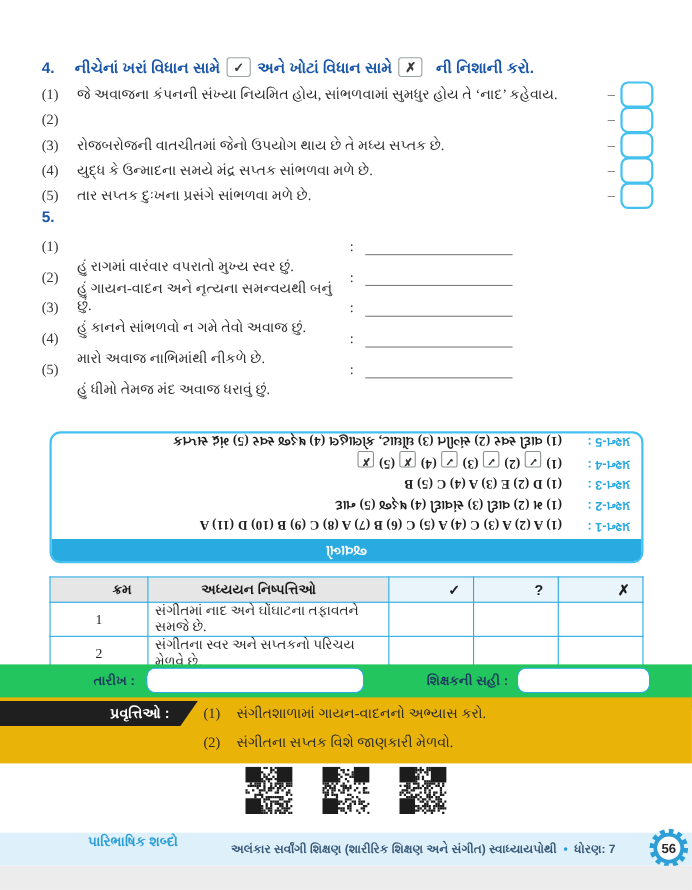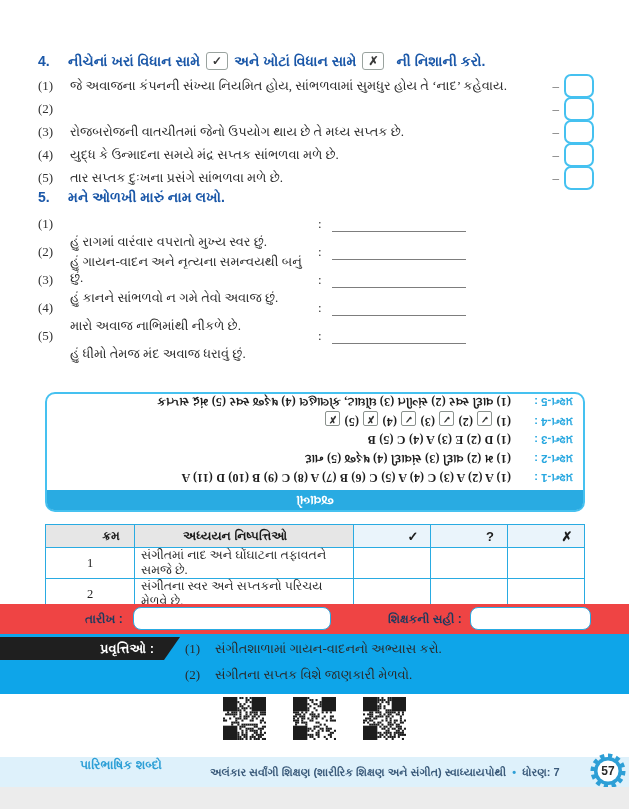--- a/index.html
+++ b/index.html
@@ -50,28 +50,28 @@
             font-size:12.5px;}
   .outcomes td,.outcomes th{border:1.6px solid #29abe2;padding:0 6px;height:19px;}
   .outcomes th{font-family:"Liberation Sans", sans-serif;font-weight:bold;color:#1c1c1c;
                background:#e6e6e6;height:22px;text-align:left;padding-left:48px;}
   .outcomes th.sym{background:#eaf4fb;text-align:center;width:22px;font-size:13px;}
   .outcomes td.num{text-align:center;width:34px;color:#222;}
   .outcomes td.tick{width:22px;background:#fff;}
   .outcomes th.serial{width:34px;text-align:center;}
 
   
-  .sigstrip{position:absolute;left:0;top:604px;width:629px;height:42px;background:#ef4444;}
+  .sigstrip{position:absolute;left:0;top:604px;width:629px;height:42px;background:#22c55e;}
   .siglabel{position:absolute;font-family:"Liberation Sans", sans-serif;font-weight:bold;
             font-size:12px;color:#1c3a5e;top:8px;}
   .sigbox{position:absolute;top:3px;height:23px;background:#fff;border:1.6px solid #29abe2;
           border-radius:8px;box-sizing:border-box;}
 
   
-  .activities{position:absolute;left:0;top:634px;width:629px;height:60px;background:#0ea5e9;}
+  .activities{position:absolute;left:0;top:634px;width:629px;height:60px;background:#eab308;}
   .act-banner{position:absolute;left:0;top:3px;width:180px;height:23px;background:#1f1f1f;
               clip-path:polygon(0 0,100% 0,calc(100% - 16px) 100%,0 100%);
               display:flex;align-items:center;justify-content:flex-end;padding-right:26px;
               box-sizing:border-box;color:#fff;font-family:"Liberation Sans", sans-serif;
               font-weight:bold;font-size:13px;}
   .act-item{position:absolute;left:185px;display:flex;font-size:13px;height:23px;align-items:center;}
   .act-item .inum{width:30px;}
 
   
   .qrrow{position:absolute;left:0;top:697px;width:629px;display:flex;justify-content:center;gap:27px;}
@@ -132,21 +132,20 @@
       <span class="inum">(5)</span>
       <span class="itext">તાર સપ્તક દુઃખના પ્રસંગે સાંભળવા મળે છે.</span>
       <span class="dash">–</span>
       <span class="chkbox"></span>
     </div>
   </div>
 
   <div class="q5">
     <div class="q-title">
       <span class="qnum">5.</span>
-      <span>મને ઓળખી મારું નામ લખો.</span>
     </div>
 
     <div class="q5-item">
       <span class="inum">(1)</span>
       <span class="itext">હું રાગમાં વારંવાર વપરાતો મુખ્ય સ્વર છું.</span>
       <span class="colon">:</span>
       <span class="writeline"></span>
     </div>
     <div class="q5-item">
       <span class="inum">(2)</span>
@@ -709,17 +708,17 @@
       <span class="bullet">•</span>
       <span>ધોરણ: 7</span>
     </span>
   </div>
   <div class="badge">
     <svg width="36" height="36" viewBox="0 0 36 36">
       <circle cx="18" cy="18" r="15" fill="none" stroke="#2d9fd6" stroke-width="5" stroke-dasharray="4.2 3.6"></circle>
       <circle cx="18" cy="18" r="14" fill="#2d9fd6"></circle>
       <circle cx="18" cy="18" r="10.5" fill="#ffffff"></circle>
     </svg>
-    <span class="pn">57</span>
+    <span class="pn">56</span>
   </div>
   <div class="bottomgray"></div>
 
 </div>
 
 </body></html>

